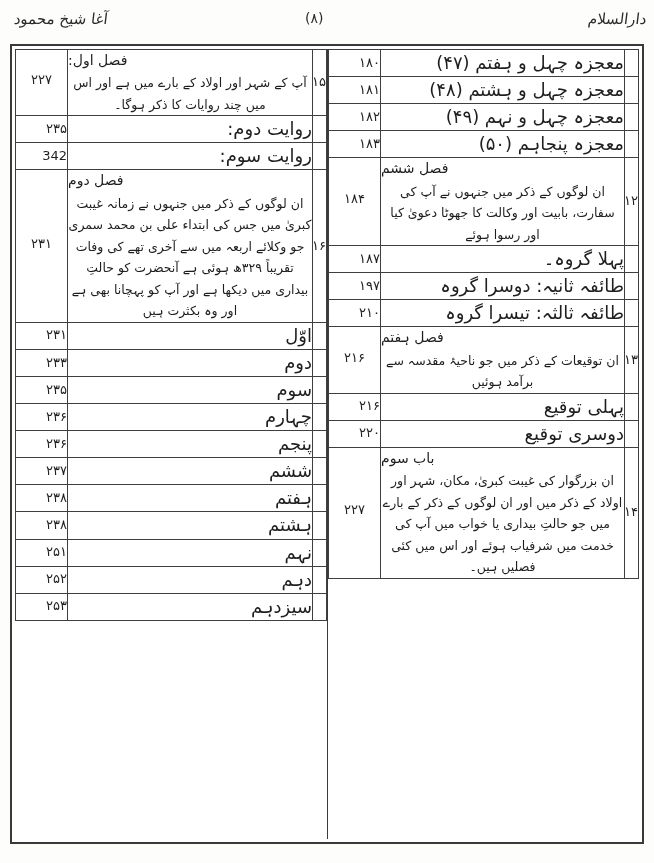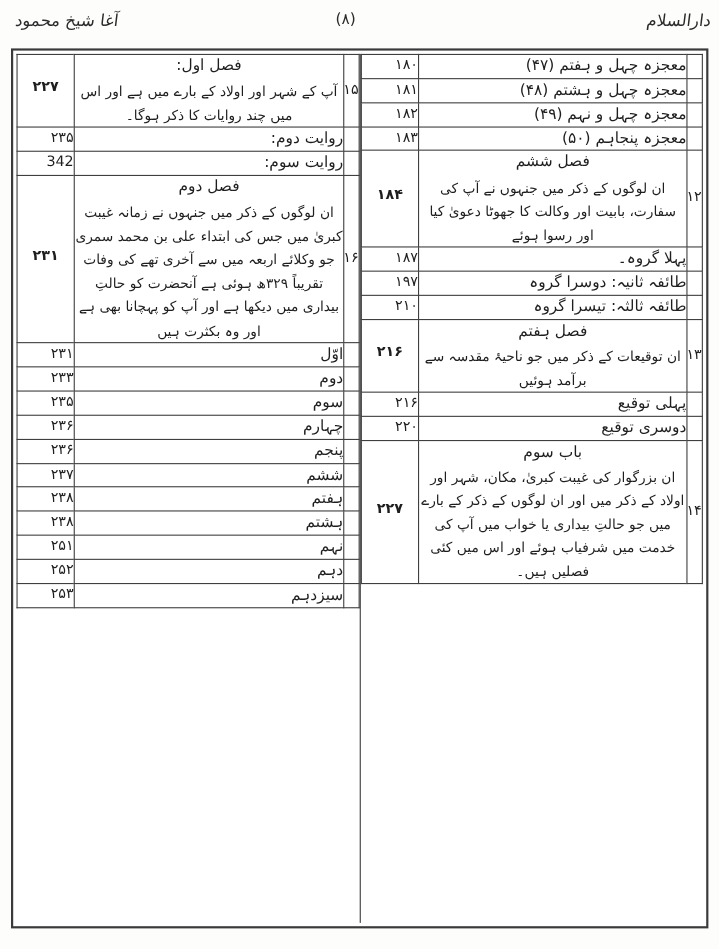--- a/index.html
+++ b/index.html
@@ -98,45 +98,44 @@
     box-sizing: border-box;
   }
   
   td.c-num  { width: 14px;  text-align: center; font-size: 12.5px; }
   td.c-body { width: auto;  text-align: right; padding: 3px 7px 3px 5px; }
   td.c-page { width: 52px;  text-align: right; font-size: 12.5px; }
 
   
   .blk-title {
     display: block;
-    text-align: center;
+    text-align: left;
     font-size: 14px;
     margin-bottom: 2px;
   }
   .blk-desc {
     display: block;
     text-align: center;
     font-size: 12.5px;
     line-height: 1.72;
   }
   .single {
     text-align: left;
-    font-size: 14px;
+    font-size: 18px;
   }
   .pg {
     display: block;
   }
   .pg-bottom {
     display: flex;
     align-items: flex-end;
     justify-content: center;
     height: 100%;
     padding-bottom: 4px;
     box-sizing: border-box;
-    font-weight: bold;
   }
 </style>
 </head>
 <body>
 
 <div class="page">
 
   <div class="running-head">
     <div class="rh-right">دارالسلام</div>
     <div class="rh-center">(۸)</div>

